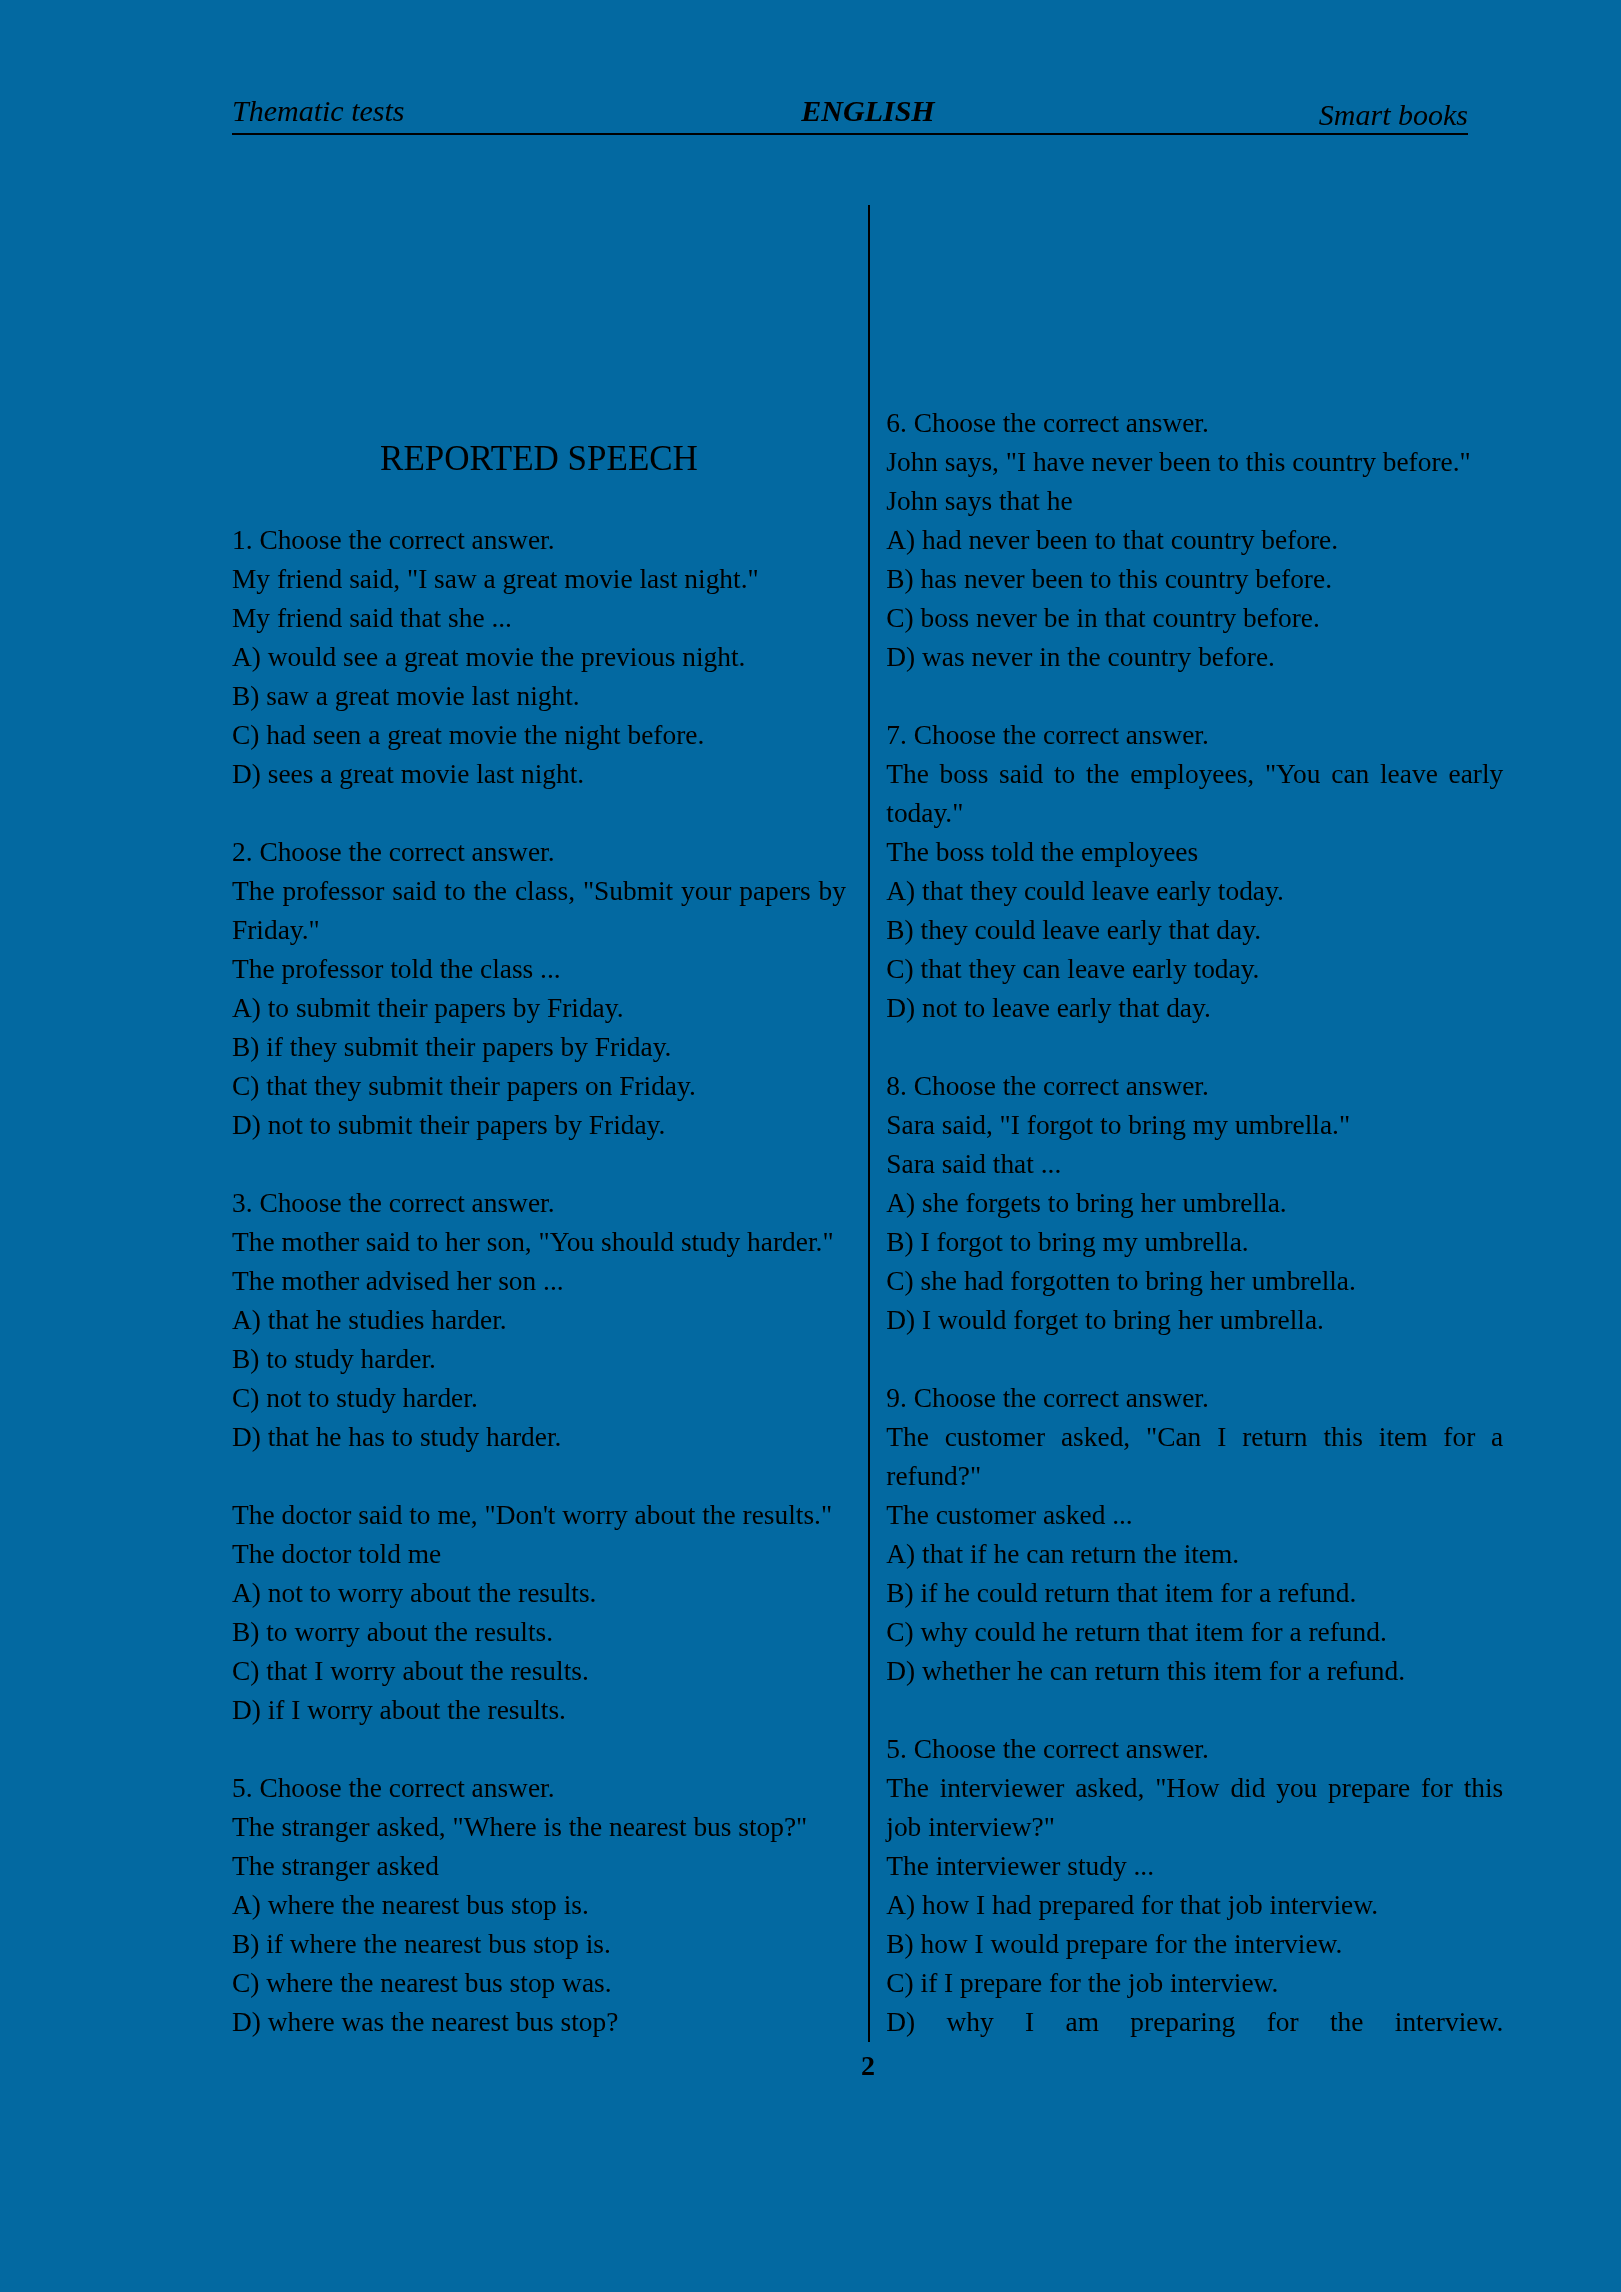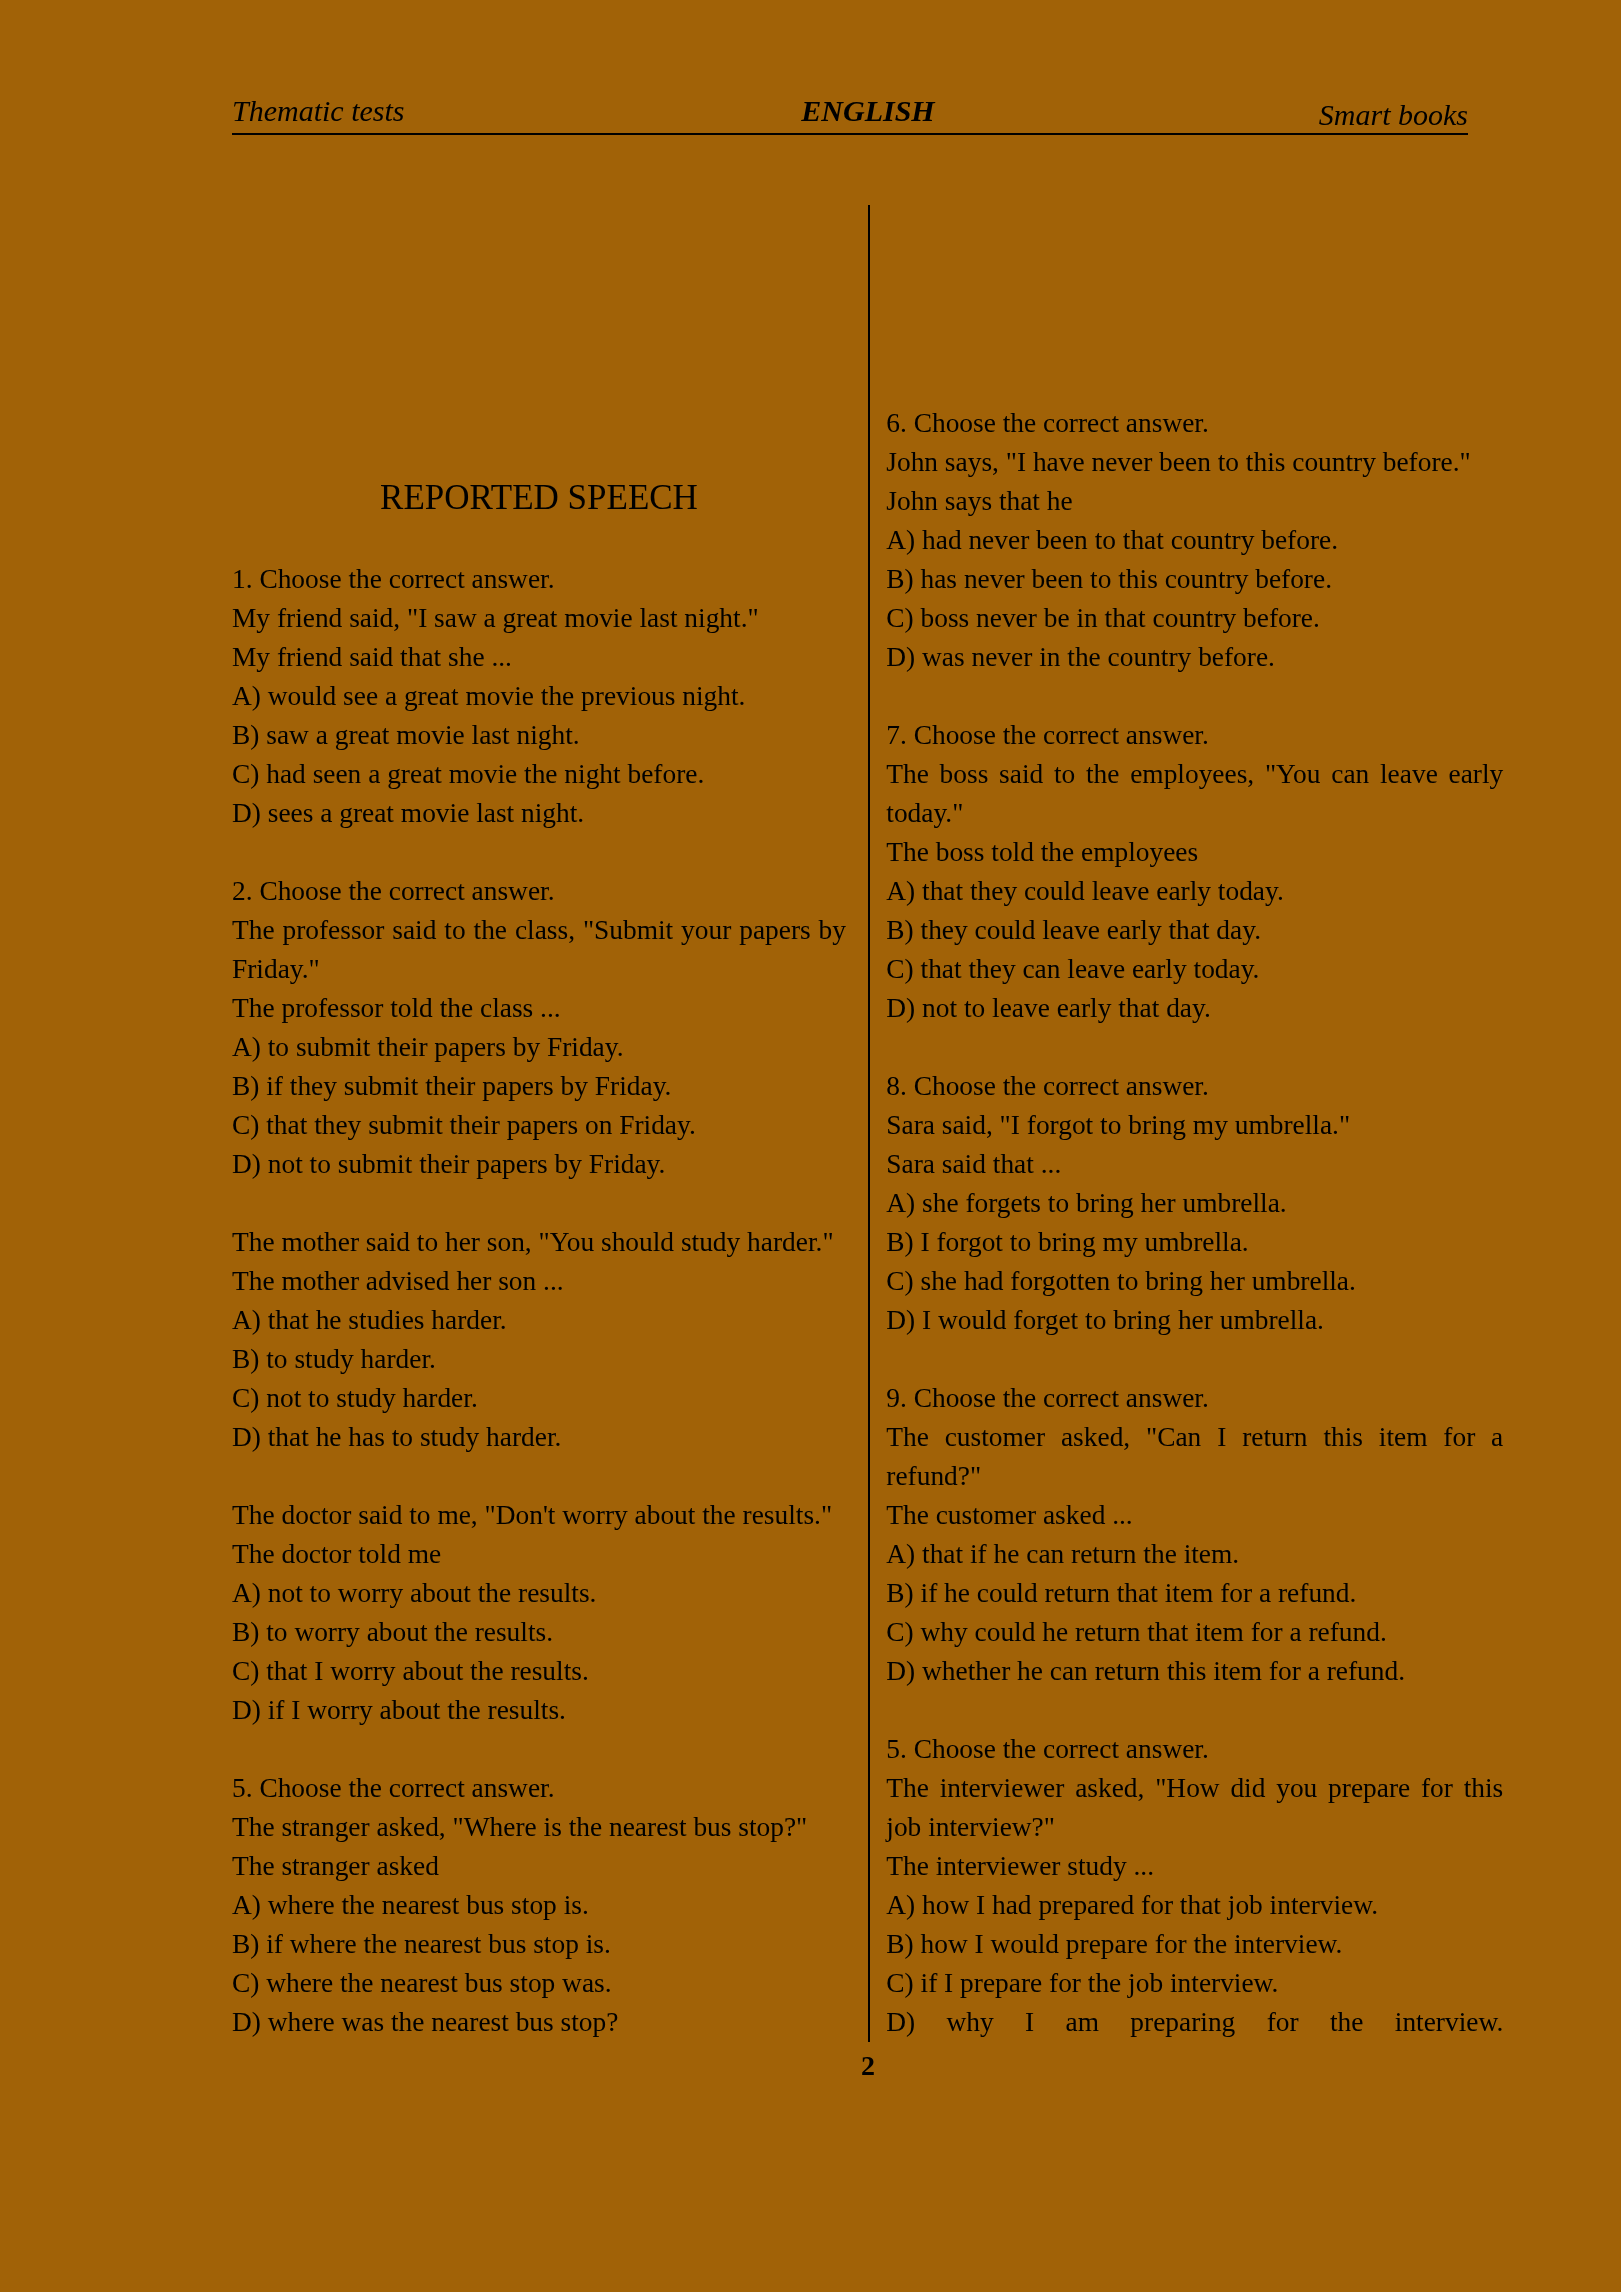--- a/index.html
+++ b/index.html
@@ -1,20 +1,20 @@
 <!DOCTYPE html>
 <html><head>
 <meta charset="utf-8">
 <style>
   html, body { margin: 0; padding: 0; background: #e8e8e8; }
   .page {
     position: relative;
     width: 1621px;
     height: 2293px;
-    background: #a16207;
+    background: #0369a1;
     font-family: "Liberation Serif", serif;
     color: #000000;
     margin: 0 auto;
     overflow: hidden;
   }
 
   
   .header {
     position: absolute;
     left: 232px;
@@ -101,20 +101,21 @@
         <p class="q-line q-heading">2. Choose the correct answer.</p>
         <p class="q-line q-quote">The professor said to the class, "Submit your papers by Friday."</p>
         <p class="q-line q-report">The professor told the class ...</p>
         <p class="q-line option">A) to submit their papers by Friday.</p>
         <p class="q-line option">B) if they submit their papers by Friday.</p>
         <p class="q-line option">C) that they submit their papers on Friday.</p>
         <p class="q-line option">D) not to submit their papers by Friday.</p>
       </article>
 
       <article class="question">
+        <p class="q-line q-heading">3. Choose the correct answer.</p>
         <p class="q-line q-quote">The mother said to her son, "You should study harder."</p>
         <p class="q-line q-report">The mother advised her son ...</p>
         <p class="q-line option">A) that he studies harder.</p>
         <p class="q-line option">B) to study harder.</p>
         <p class="q-line option">C) not to study harder.</p>
         <p class="q-line option">D) that he has to study harder.</p>
       </article>
 
       <article class="question">
         <p class="q-line q-quote">The doctor said to me, "Don't worry about the results."</p>

